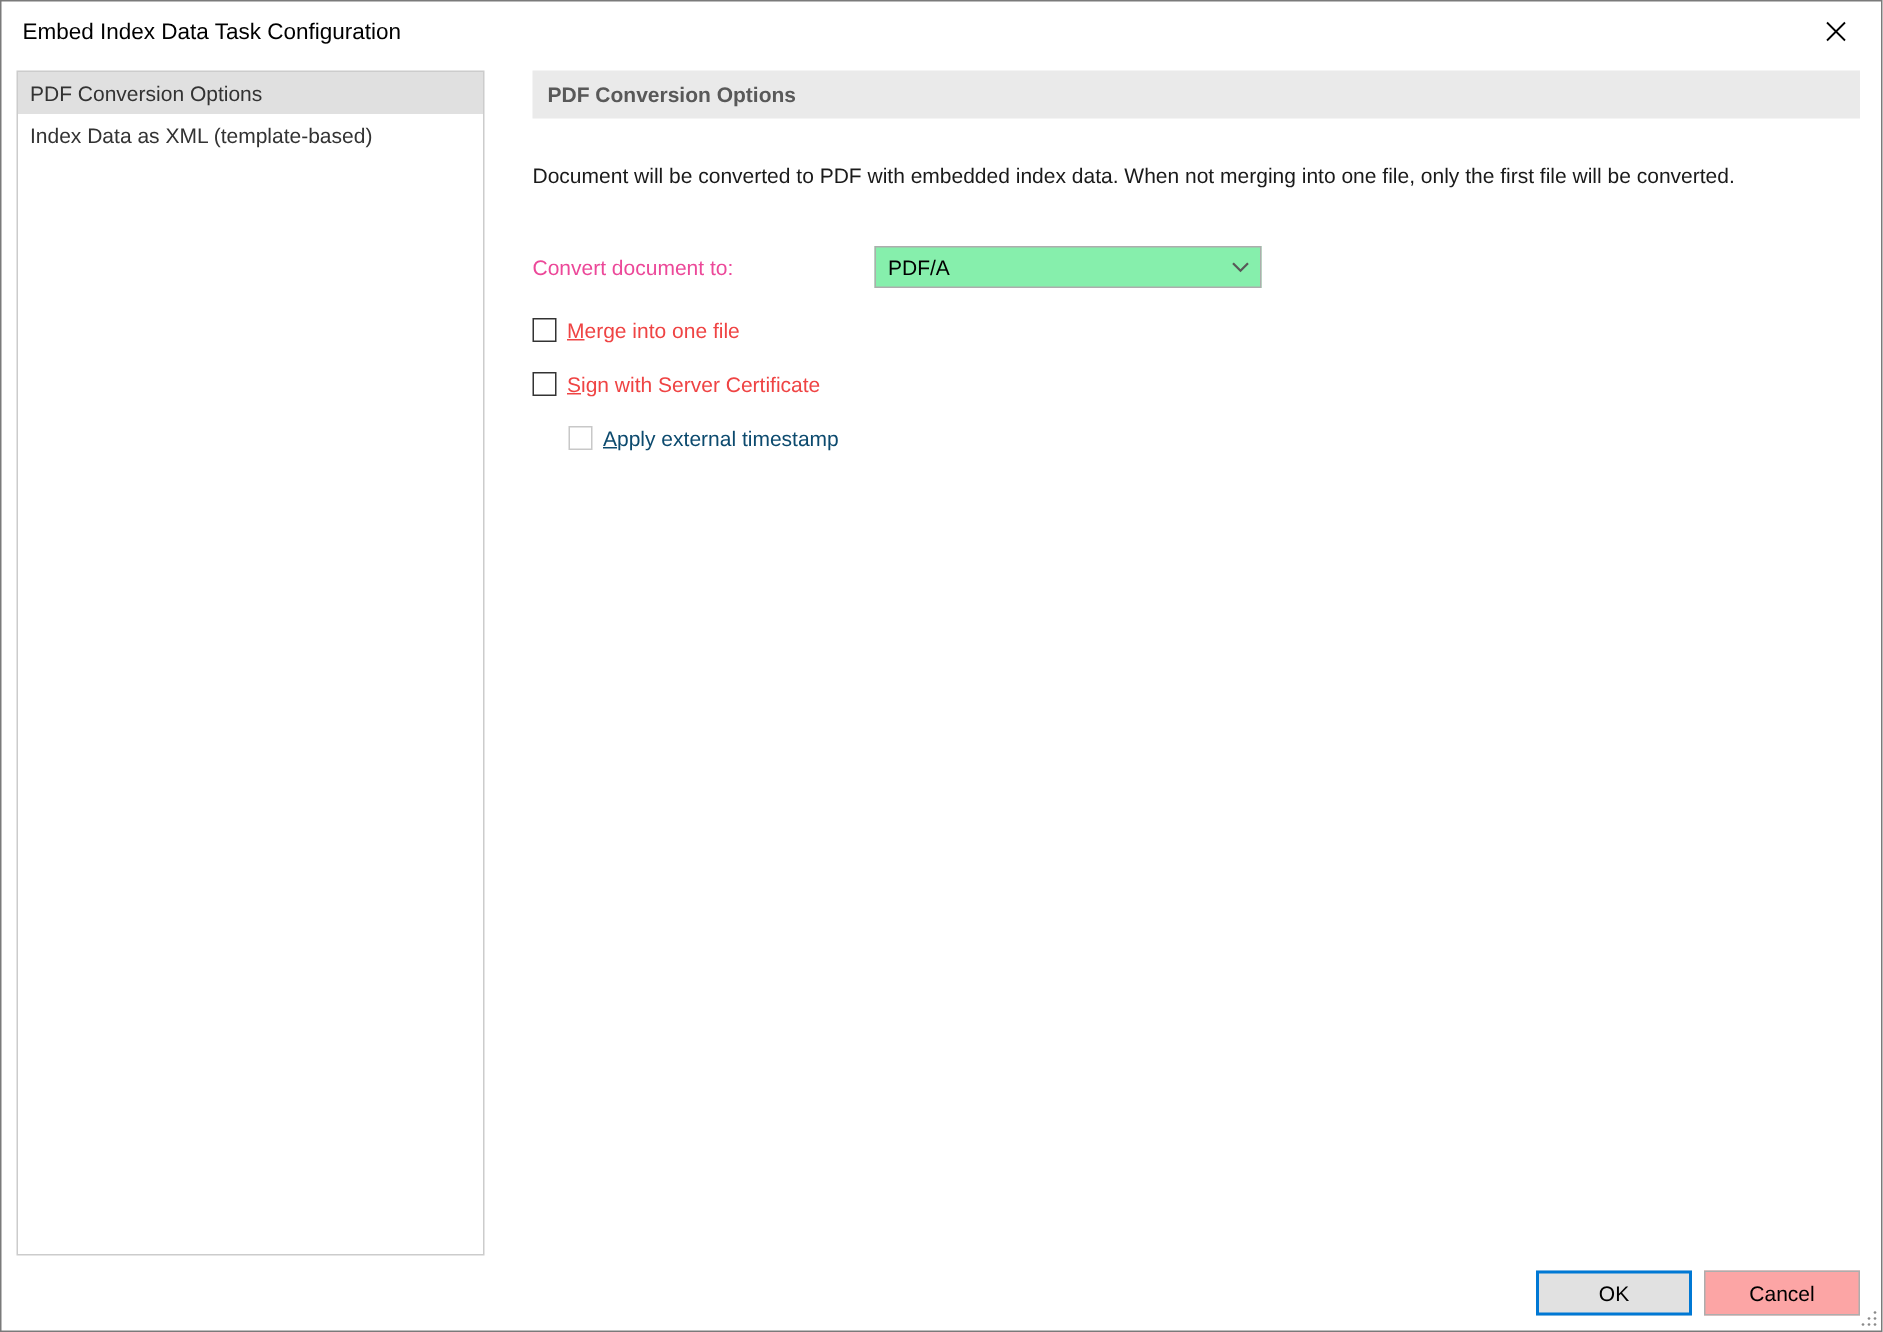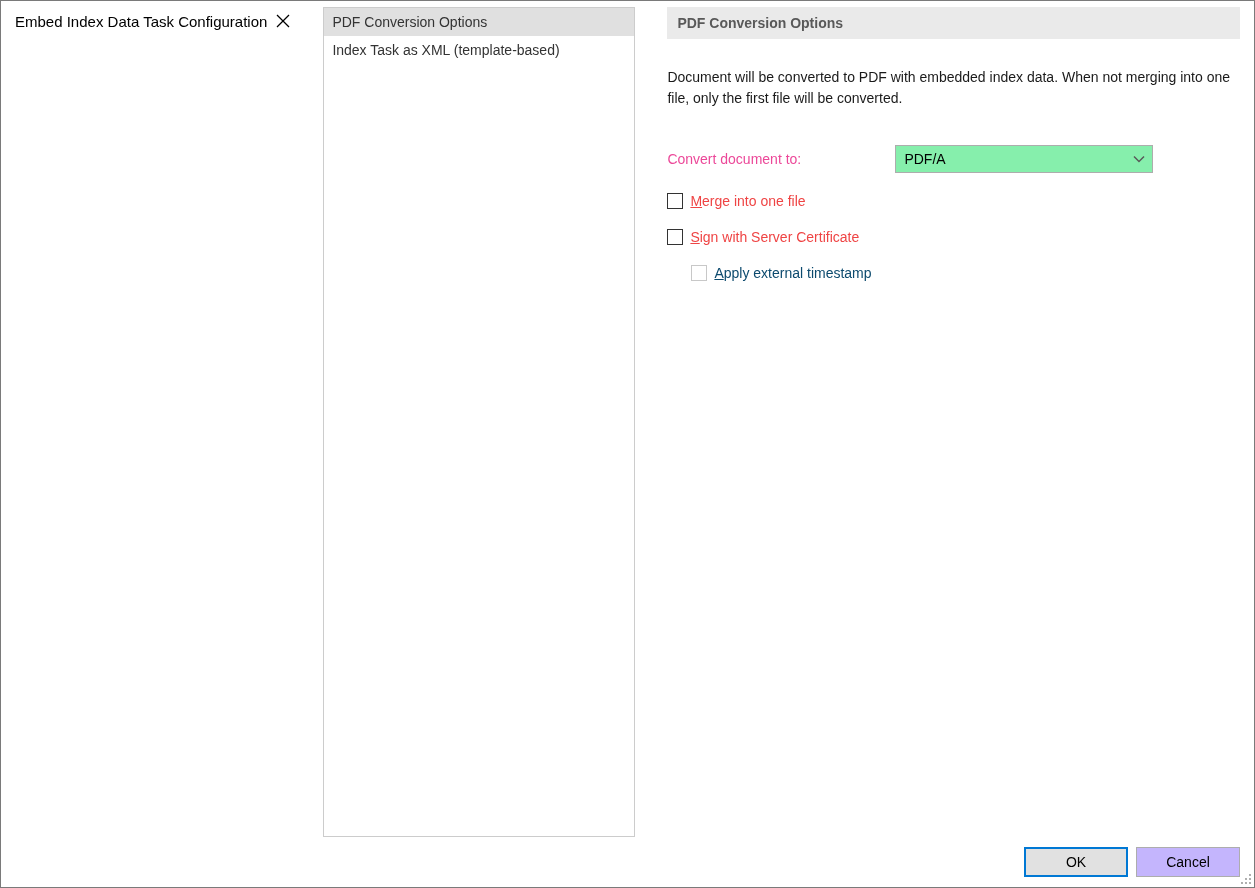--- a/index.html
+++ b/index.html
@@ -14,21 +14,21 @@
       color: #000;
       width: 1255px;
       height: 888px;
       overflow: hidden;
     }
     .window {
       width: 100%;
       height: 100%;
       border: 1px solid #7a7a7a;
       display: flex;
-      flex-direction: row;
+      flex-direction: column;
       position: relative;
     }
     .titlebar {
       height: 40px;
       display: flex;
       align-items: center;
       justify-content: space-between;
       padding: 0 14px;
     }
     .titlebar-title {
@@ -169,21 +169,21 @@
       bottom: 10px;
       right: 14px;
       display: flex;
       gap: 8px;
       align-items: center;
     }
     .btn {
       width: 104px;
       height: 30px;
       border: 1px solid #adadad;
-      background: #c4b5fd;
+      background: #fca5a5;
       font-size: 14px;
       display: flex;
       align-items: center;
       justify-content: center;
       cursor: pointer;
     }
     .btn.primary {
       border: 2px solid #0078d4;
       background: #e1e1e1;
     }
@@ -212,21 +212,21 @@
       </svg>
     </div>
   </div>
 
   <div class="body">
     <div class="sidebar">
       <div class="sidebar-item selected">
         <span>PDF Conversion Options</span>
       </div>
       <div class="sidebar-item">
-        <span>Index Task as XML (template-based)</span>
+        <span>Index Data as XML (template-based)</span>
       </div>
     </div>
 
     <div class="content">
       <div class="section-header">PDF Conversion Options</div>
       <div class="section-desc">Document will be converted to PDF with embedded index data. When not merging into one file, only the first file will be converted.</div>
 
       <div class="form-row">
         <div class="form-label">Convert document to:</div>
         <div class="select-wrap">

